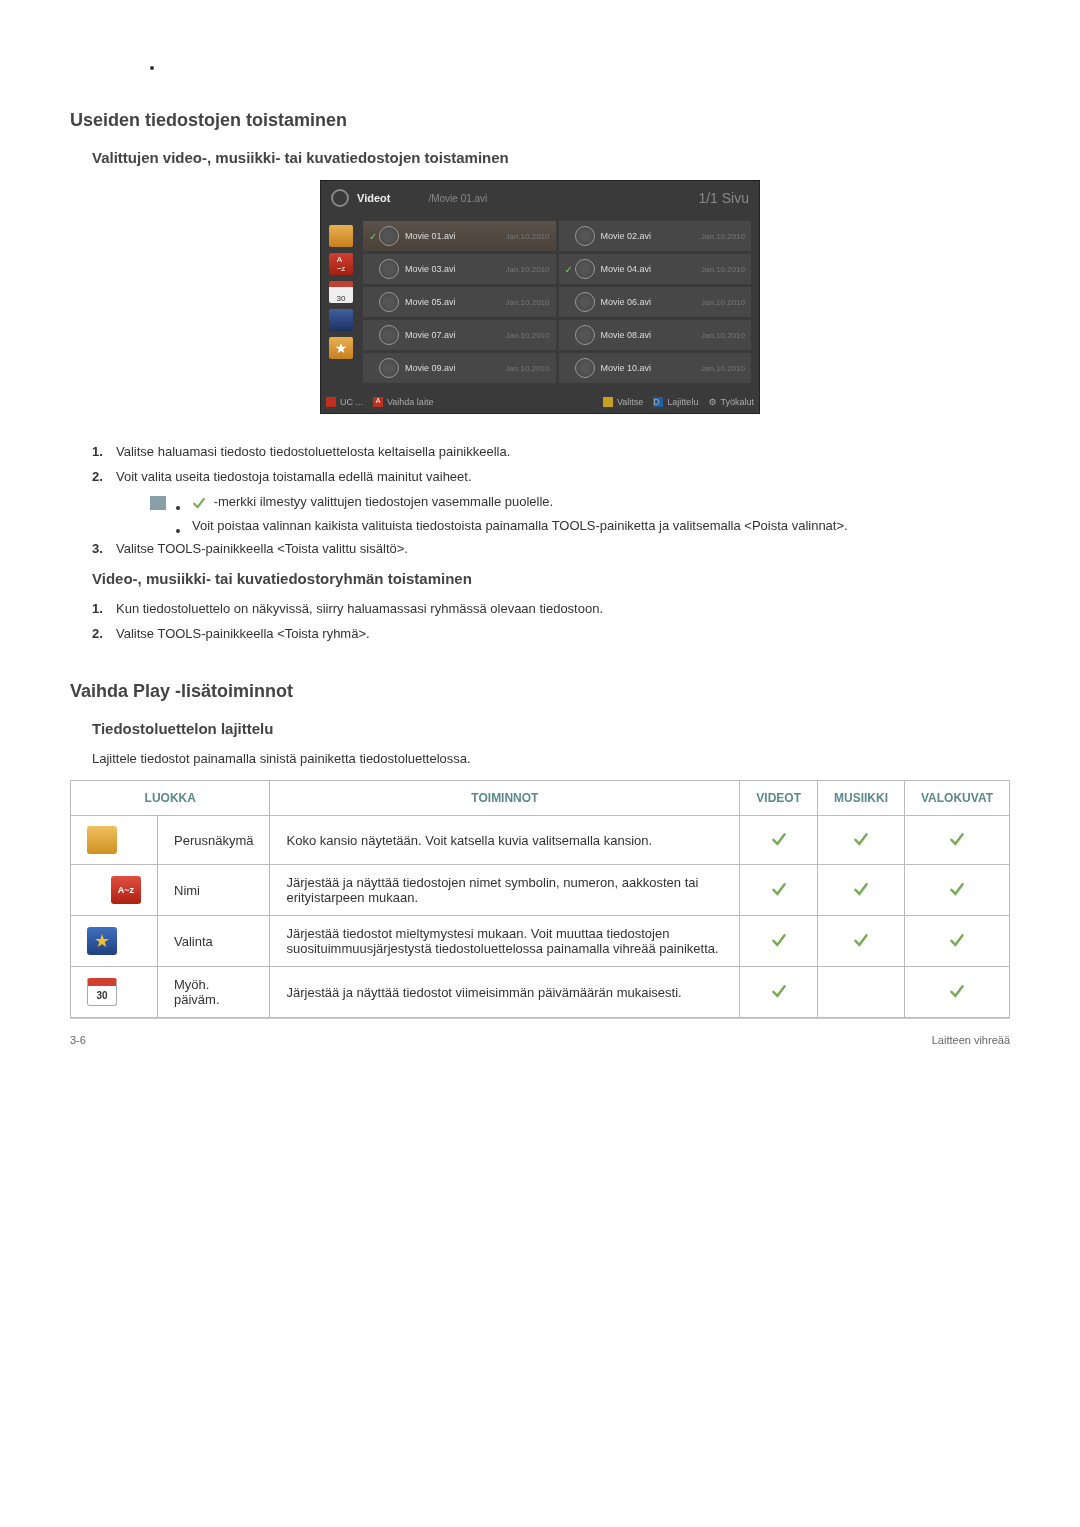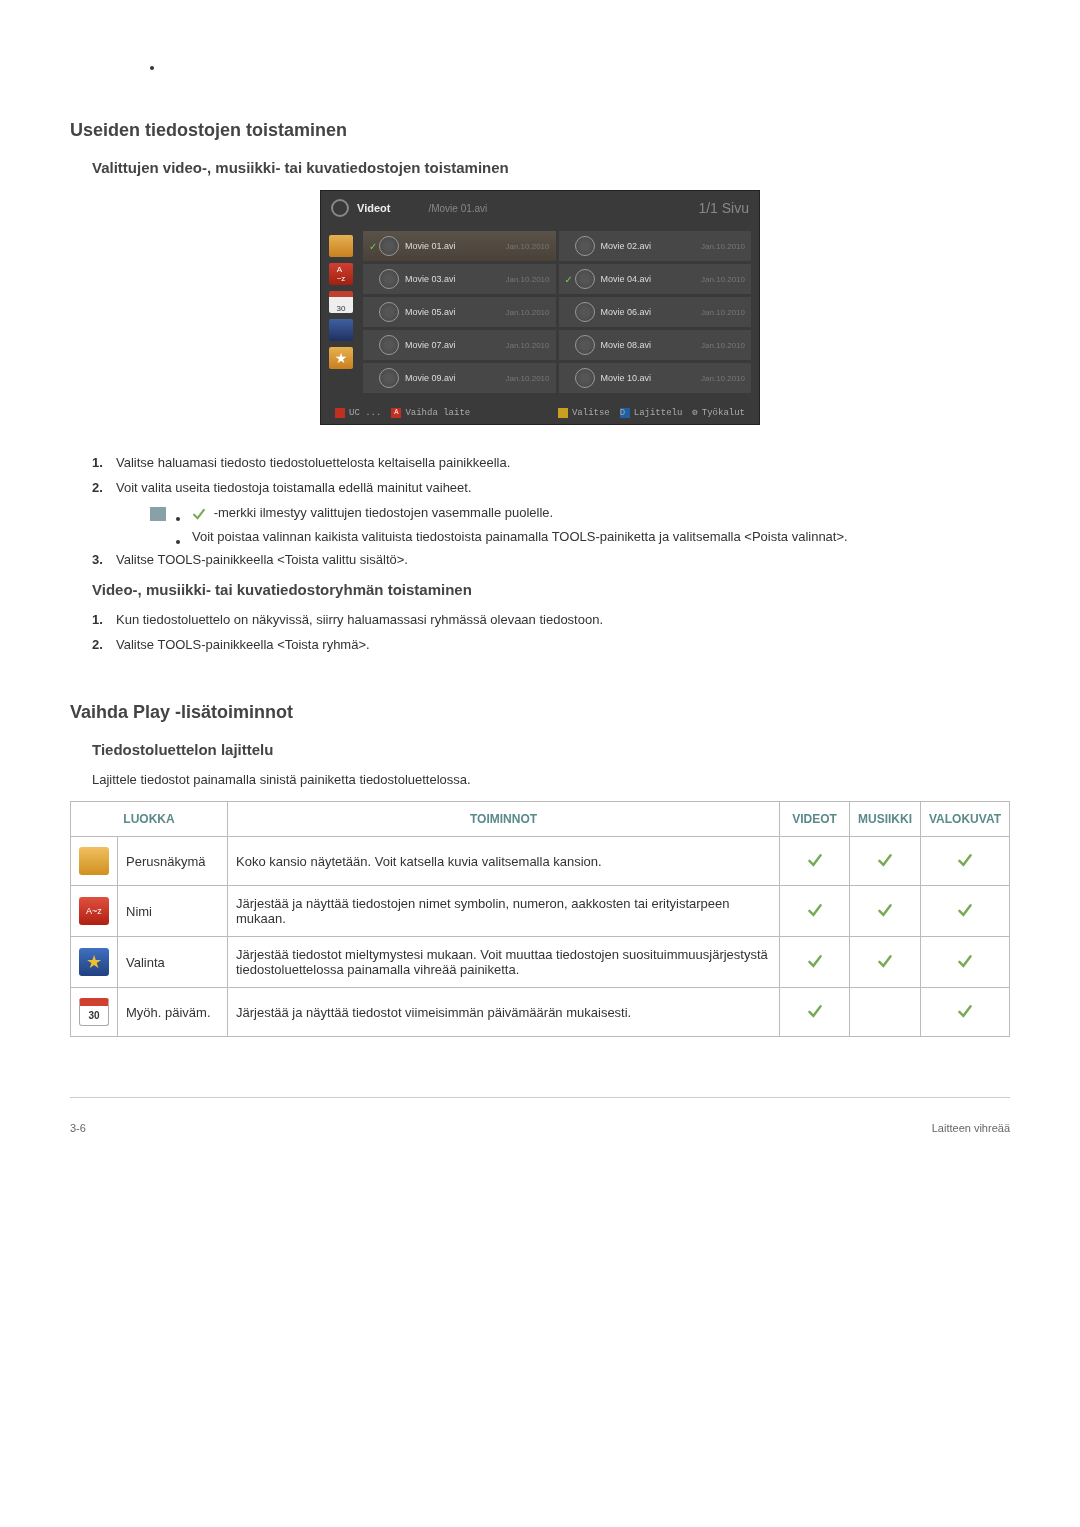--- a/index.html
+++ b/index.html
@@ -1,19 +1,19 @@
 <!DOCTYPE html>
 <html><head>
 <meta charset="utf-8">
 <style>
 * { margin: 0; padding: 0; box-sizing: border-box; }
 body { font-family: Arial, sans-serif; font-size: 13px; color: #333; background: #fff; width: 1080px; margin: 0 auto; padding: 60px 70px 20px 70px; }
 .bullet-row { display: flex; align-items: flex-start; margin-bottom: 6px; padding-left: 80px; }
 .bullet-dot { width: 4px; height: 4px; background: #333; border-radius: 50%; margin-top: 6px; margin-right: 12px; flex-shrink: 0; }
-h2 { font-size: 18px; font-weight: bold; color: #444; margin-top: 50px; margin-bottom: 18px; }
+h2 { font-size: 18px; font-weight: bold; color: #444; margin-top: 40px; margin-bottom: 18px; }
 h3 { font-size: 15px; font-weight: bold; color: #444; margin-top: 14px; margin-bottom: 14px; padding-left: 22px; }
 .ol-item { display: flex; align-items: flex-start; margin-bottom: 10px; padding-left: 22px; }
 .ol-num { font-weight: bold; width: 24px; flex-shrink: 0; }
 .sub-bullets { padding-left: 80px; }
 .sub-bullet-row { display: flex; align-items: flex-end; margin-bottom: 8px; }
 .note-icon { width: 16px; height: 14px; background: #8aa0a8; margin-right: 10px; margin-top: 2px; flex-shrink: 0; }
 .checkmark-inline { display: inline-block; width: 14px; height: 14px; vertical-align: middle; margin-right: 4px; }
 .desc { margin-bottom: 10px; padding-left: 22px; }
 .screenshot { width: 440px; margin: 10px auto 30px auto; background: #3a3a3a; border: 1px solid #222; }
 .shot-header { display: flex; align-items: center; padding: 8px 10px; color: #ccc; font-size: 11px; }
@@ -29,39 +29,39 @@
 .side-cal { background: #eee; color:#333; font-size:8px; display:flex; align-items:flex-end; justify-content:center; border-top:6px solid #c04030; }
 .side-play { background: linear-gradient(#4060a0,#203060); }
 .side-star { background: linear-gradient(#e8b050,#c88020); display:flex; align-items:center; justify-content:center; color:#fff; font-size:14px; }
 .shot-grid { flex: 1; display: grid; grid-template-columns: repeat(2, 1fr); gap: 3px; margin-left: 6px; }
 .file-cell { background: #474747; display: flex; align-items: center; padding: 5px 6px; }
 .file-check { width: 10px; color: #7c5; font-size: 10px; }
 .file-icon { width: 20px; height: 20px; border: 1px solid #999; border-radius: 50%; margin-right: 6px; position: relative; background: radial-gradient(circle,#555 30%,#444); }
 .file-name { color: #ddd; font-size: 9px; flex: 1; }
 .file-date { color: #777; font-size: 8px; }
 .file-highlight { background: linear-gradient(#5a5248,#4a4238); }
-.shot-footer { display: flex; align-items: center; padding: 6px 14px; font-size: 9px; color: #aaa; gap: 10px; font-family: Liberation Mono, monospace; }
+.shot-footer { display: flex; align-items: center; padding: 6px 5px; font-size: 9px; color: #aaa; gap: 10px; }
 .foot-tag { display: inline-flex; align-items: center; gap: 4px; }
 .foot-sq { width: 10px; height: 10px; display: inline-block; }
 .sq-red { background: #c03020; }
 .sq-a { background: #c03020; color:#fff; font-size:7px; text-align:center; }
 .sq-yellow { background: #c8a020; }
 .sq-blue { background: #2060a0; }
 .foot-spacer { flex: 1; }
 table.sort-table { width: 100%; border-collapse: collapse; margin-top: 14px; }
-table.sort-table th, table.sort-table td { border: 1px solid #bbb; padding: 10px 8px; vertical-align: middle; }
+table.sort-table th, table.sort-table td { border: 1px solid #bbb; padding: 10px 16px; vertical-align: middle; }
 table.sort-table th { color: #5a8a8a; font-weight: bold; font-size: 12px; text-align: center; }
 .cat-icon { width: 30px; height: 28px; border-radius: 3px; flex-shrink: 0; }
 .icon-folder { background: linear-gradient(#f0c060,#d09020); }
-.icon-name { background: linear-gradient(#e05040,#b02010); color:#fff; font-size:9px; display:flex; align-items:center; justify-content:center; font-weight:normal; }
+.icon-name { background: linear-gradient(#e05040,#b02010); color:#fff; font-size:9px; display:flex; align-items:center; justify-content:center; font-weight:bold;margin-left:24px; }
 .icon-star { background: linear-gradient(#4070c0,#204080); display:flex; align-items:center; justify-content:center; color:#f0c030; font-size:18px; }
 .icon-cal { background: #fff; border:1px solid #aaa; border-top:8px solid #d04030; color:#333; font-size:10px; display:flex; align-items:center; justify-content:center; font-weight:bold; }
 .check-cell { text-align: center; }
 .checkmark { display: inline-block; width: 16px; height: 16px; }
-.footer { display: flex; justify-content: space-between; border-top: 1px solid #ccc; margin-top: 60px; padding-top: 24px; font-size: 11px; color: #666; }
+.footer { display: flex; justify-content: space-between; border-top: 1px solid #ccc; padding-top: 15px; font-size: 11px; color: #666; }
 svg.check path { stroke: #7a5; stroke-width: 3; fill: none; stroke-linecap: round; }
 </style>
 </head>
 <body>
 
 <div class="bullet-row">
   <span class="bullet-dot"></span>
 </div>
 
 <h2>Useiden tiedostojen toistaminen</h2>

